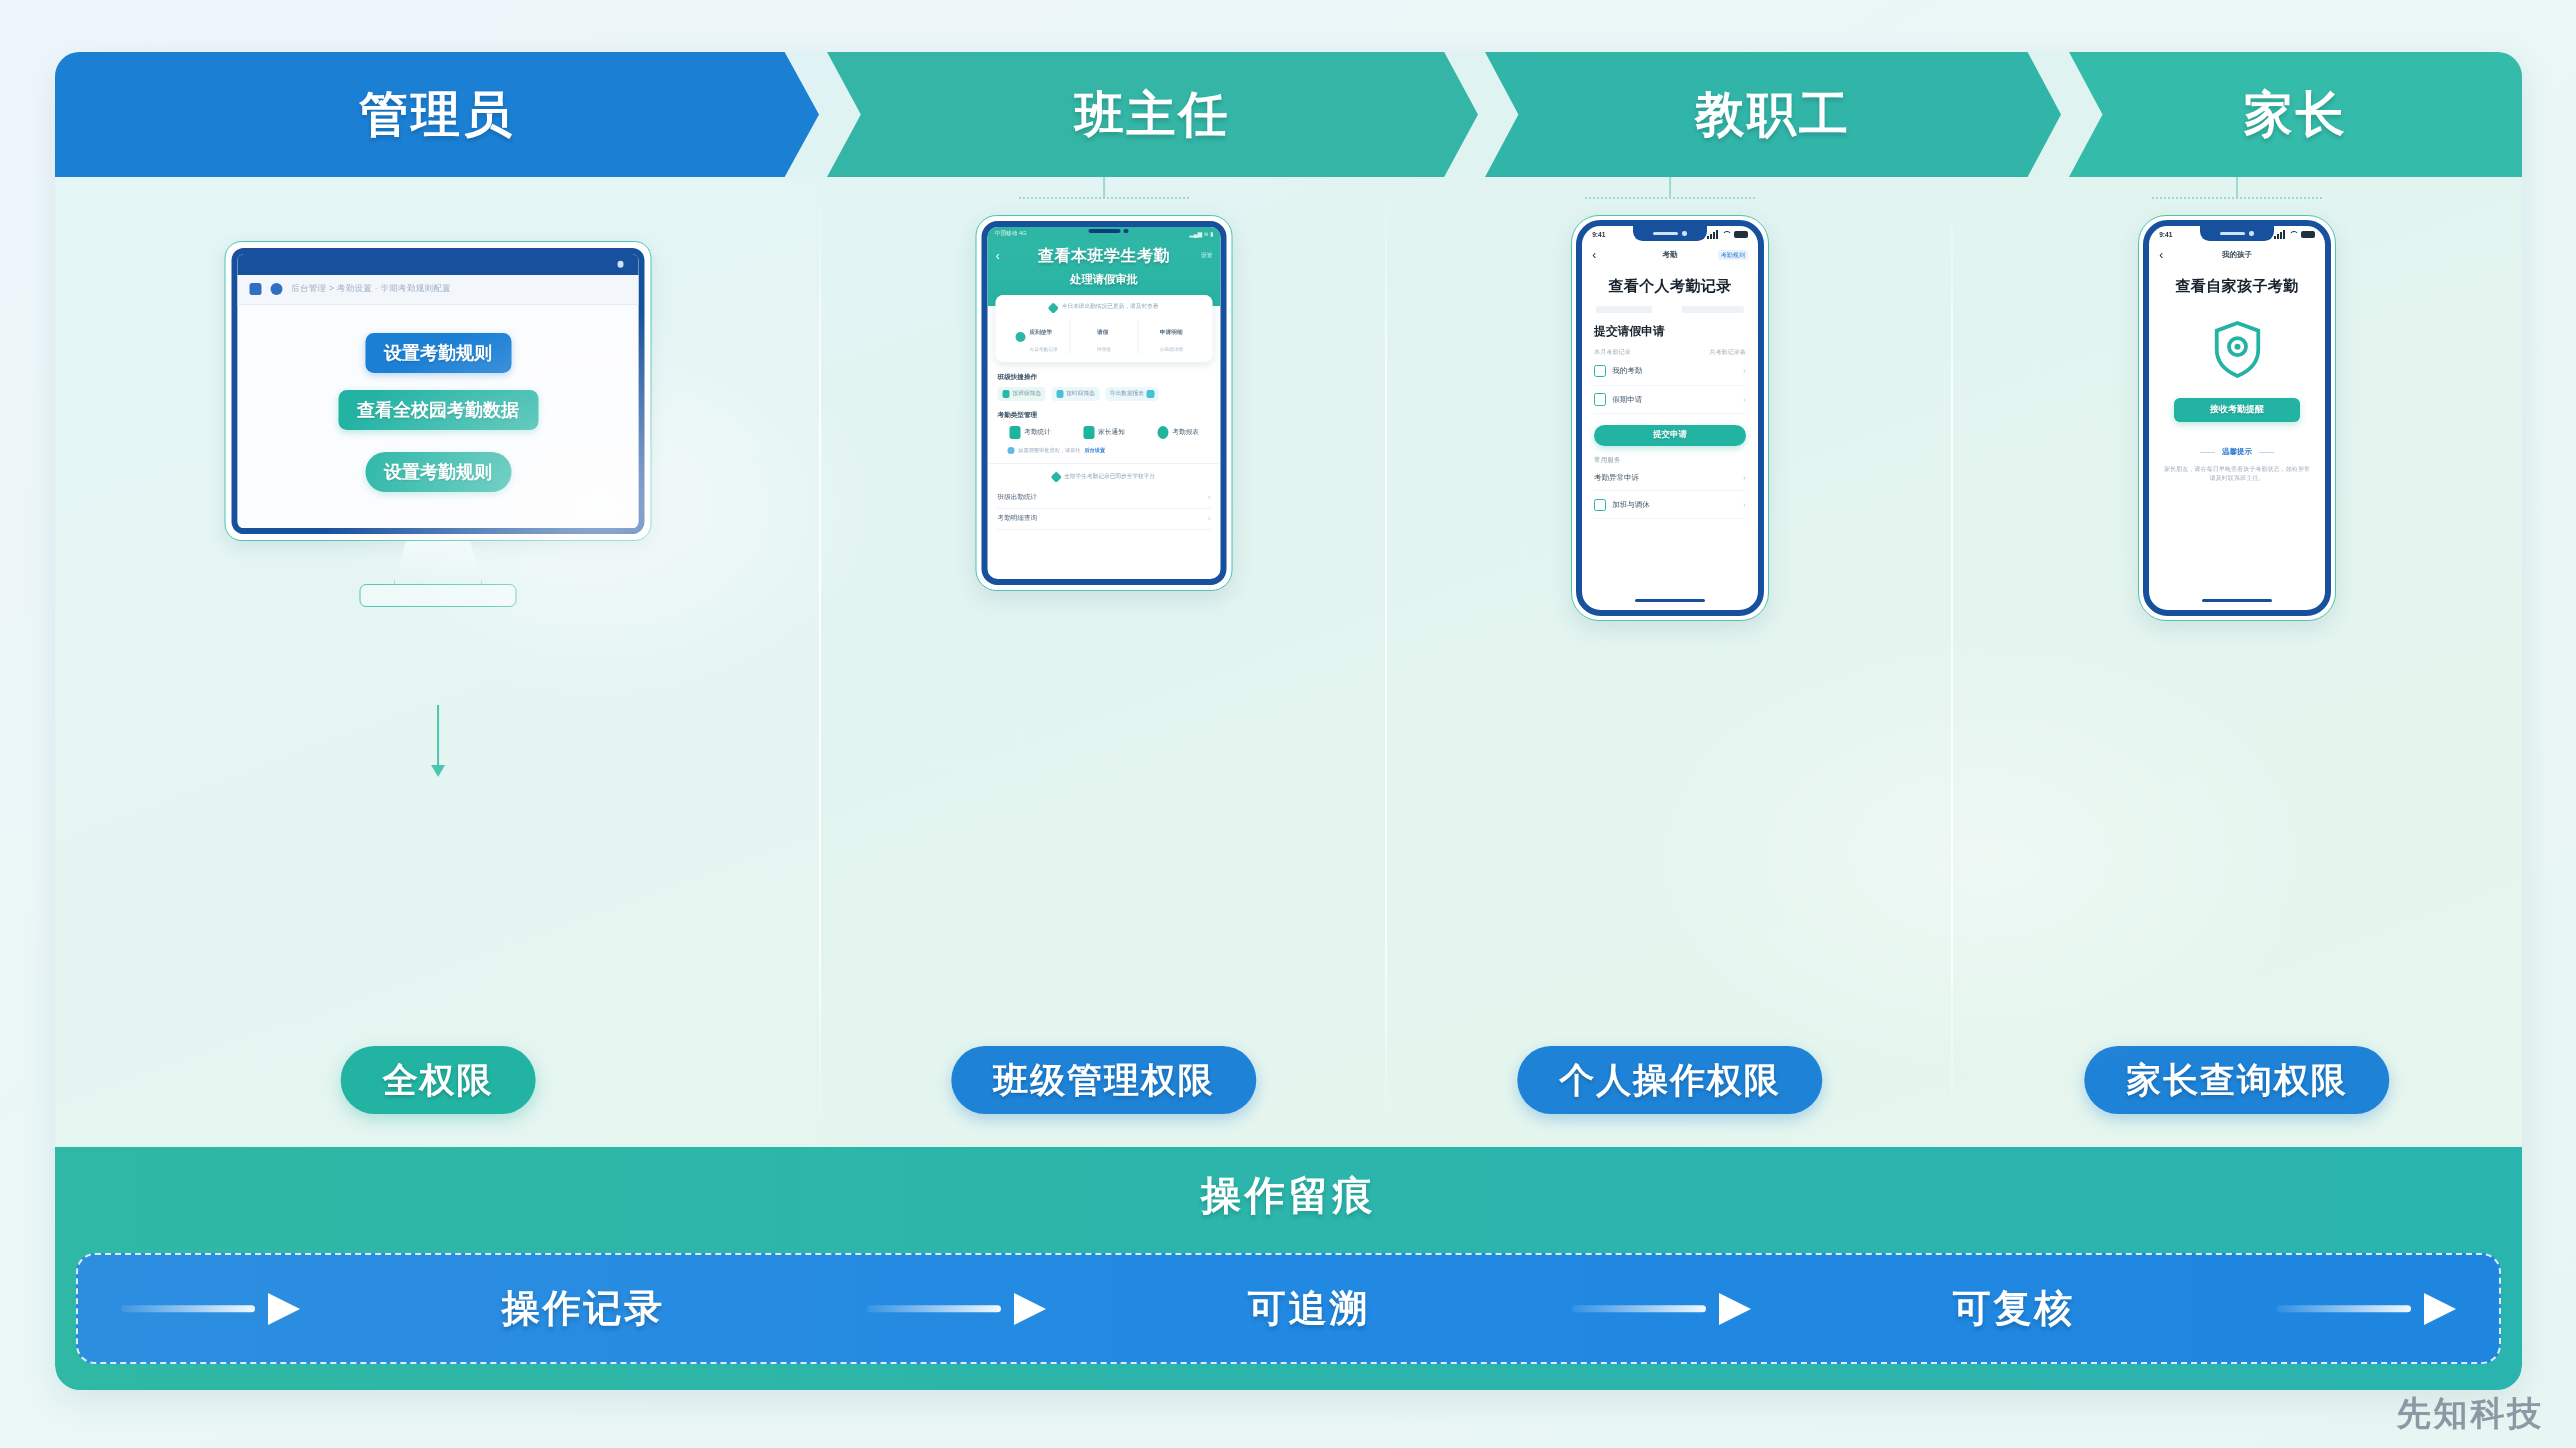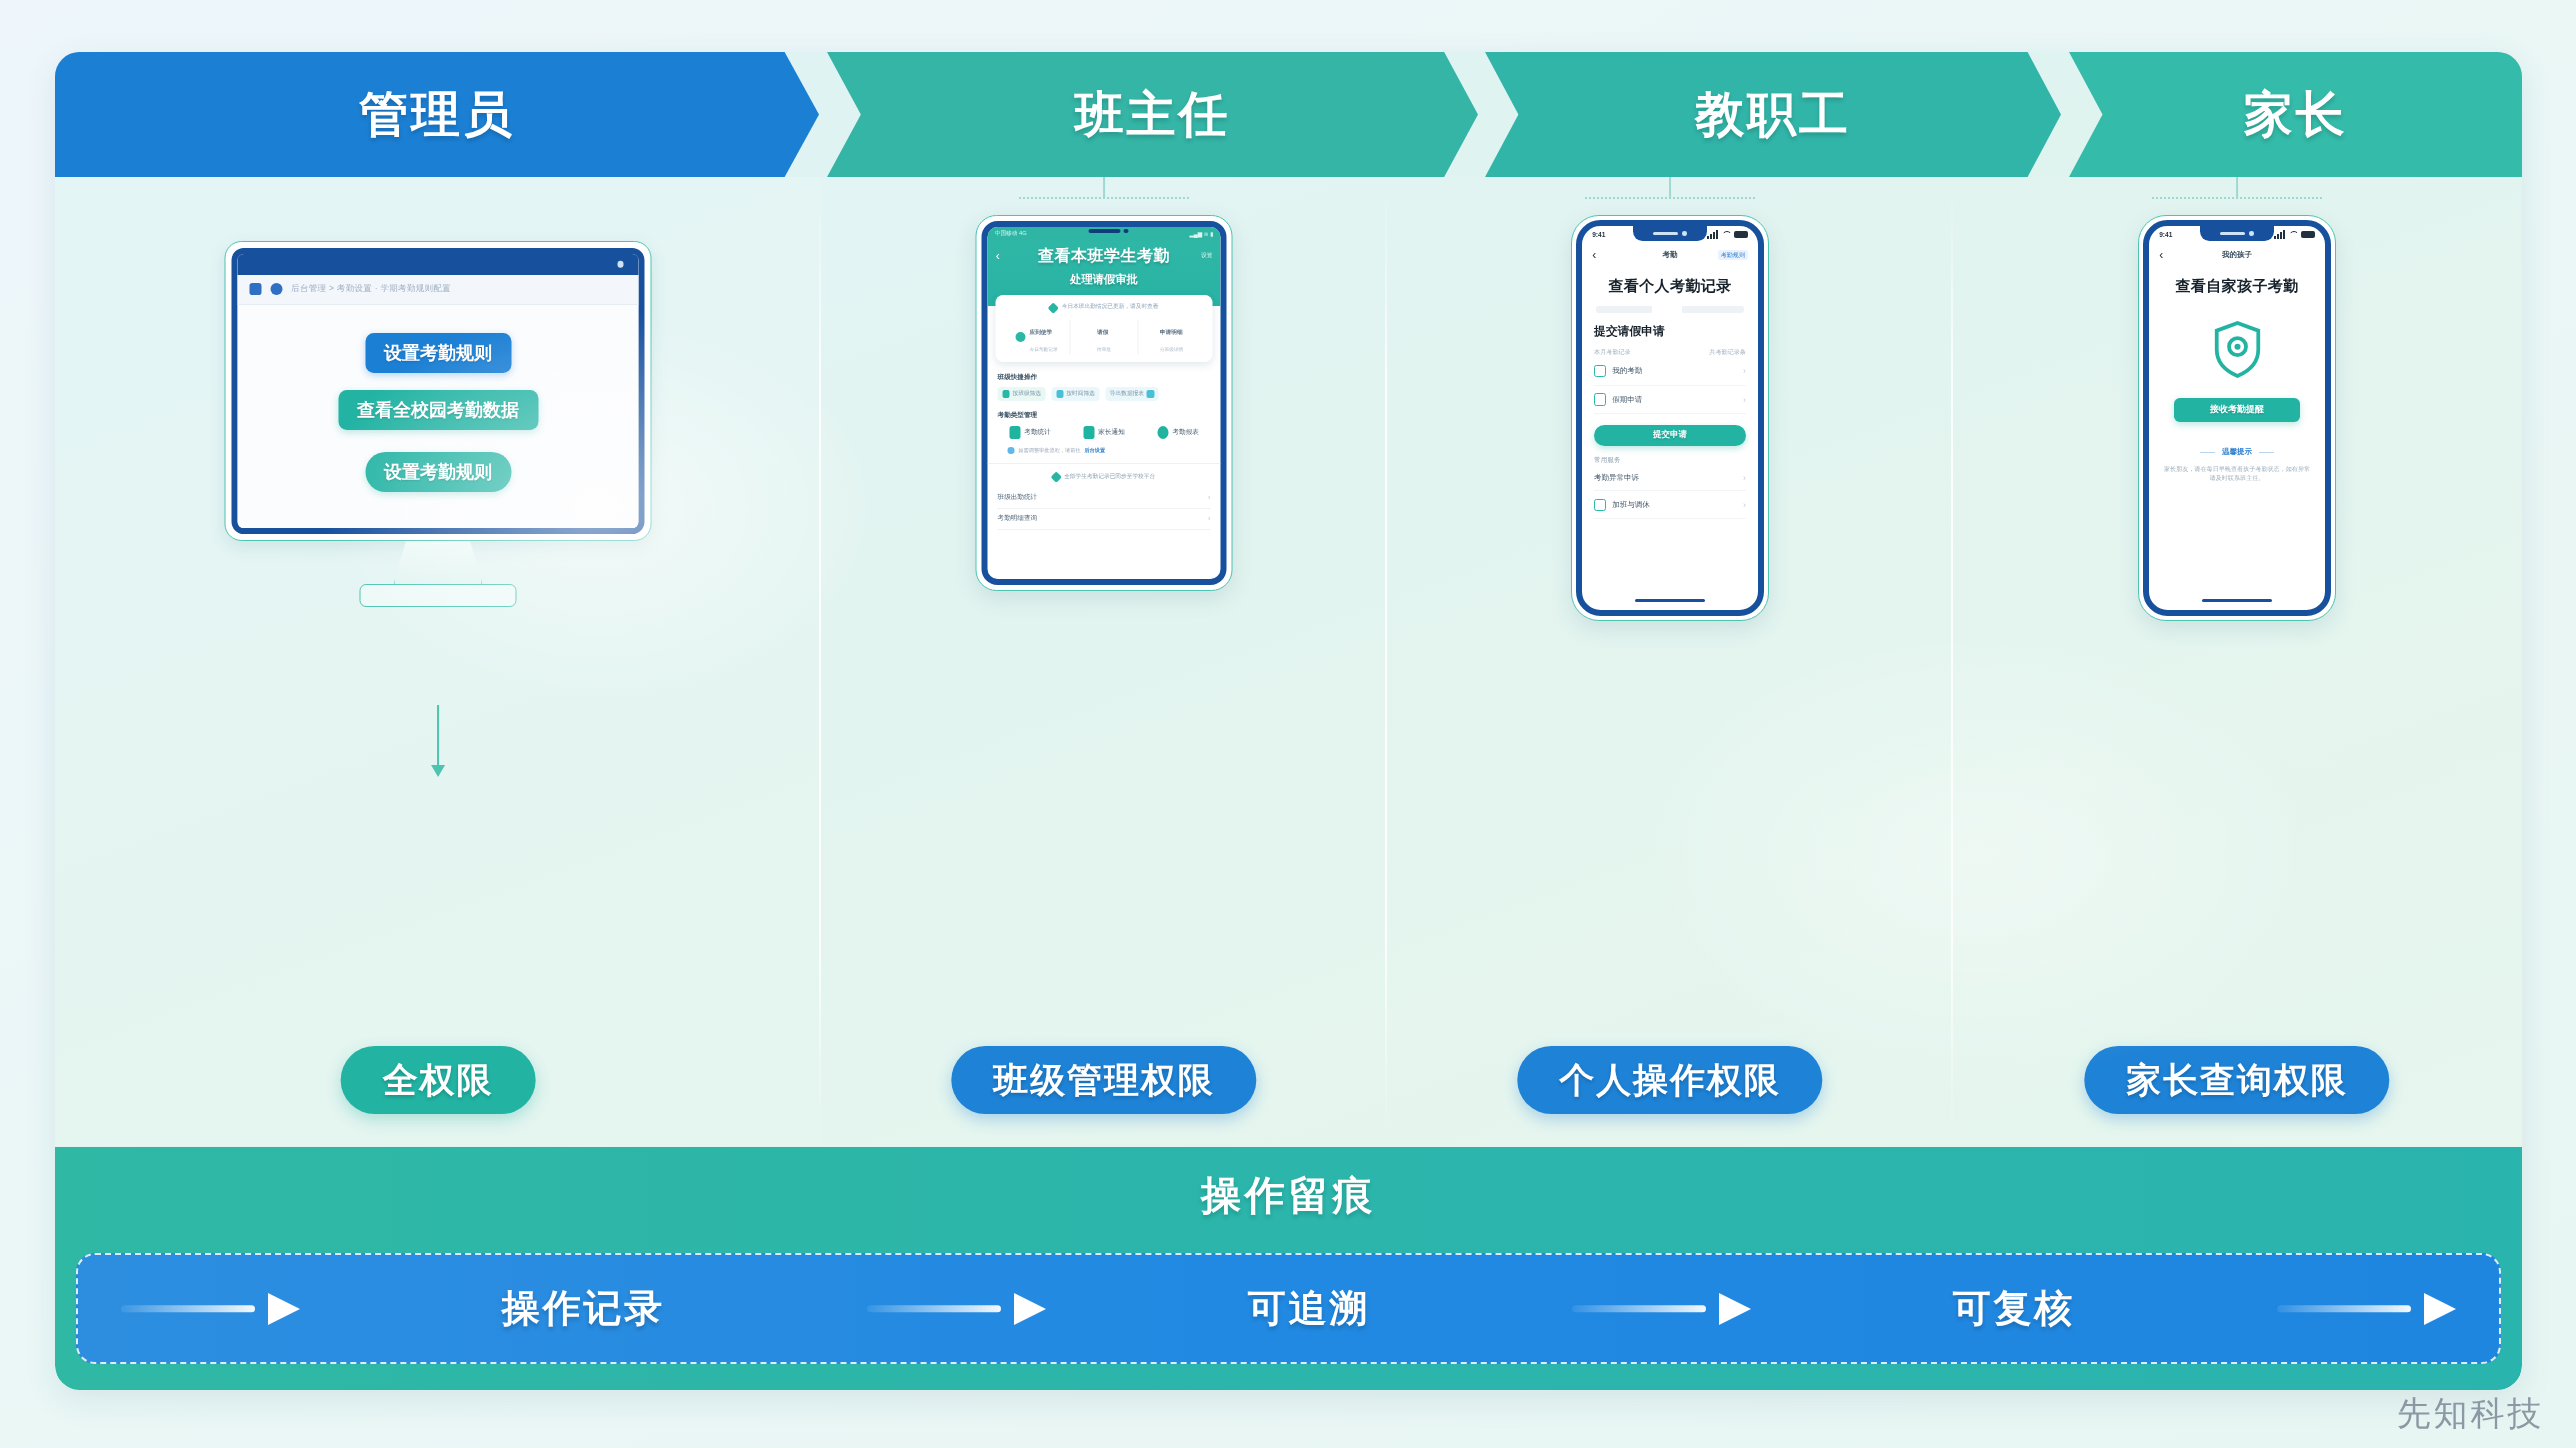--- a/index.html
+++ b/index.html
@@ -252,21 +252,21 @@
   .trace-arrow .shaft{position:absolute;left:0;top:50%;transform:translateY(-50%);
     width:134px;height:7.5px;border-radius:3.8px;
     background:linear-gradient(90deg,rgba(255,255,255,.08),rgba(255,255,255,.95));}
   .trace-arrow .head{position:absolute;right:0;top:50%;transform:translateY(-50%);
     width:0;height:0;border-top:16px solid transparent;border-bottom:16px solid transparent;
     border-left:32px solid #fff;}
 
   
   .watermark{
     position:absolute;right:32px;bottom:11.3px;
-    font-size:34px;font-weight:400;color:#7d8a97;letter-spacing:2.8px;opacity:.85;
+    font-size:34px;font-weight:700;color:#7d8a97;letter-spacing:2.8px;opacity:.85;
   }
 </style>
 </head>
 <body>
 
 <div class="canvas">
   <div class="board">
 
     <div class="hdr-row">
       <div class="chev c0">

